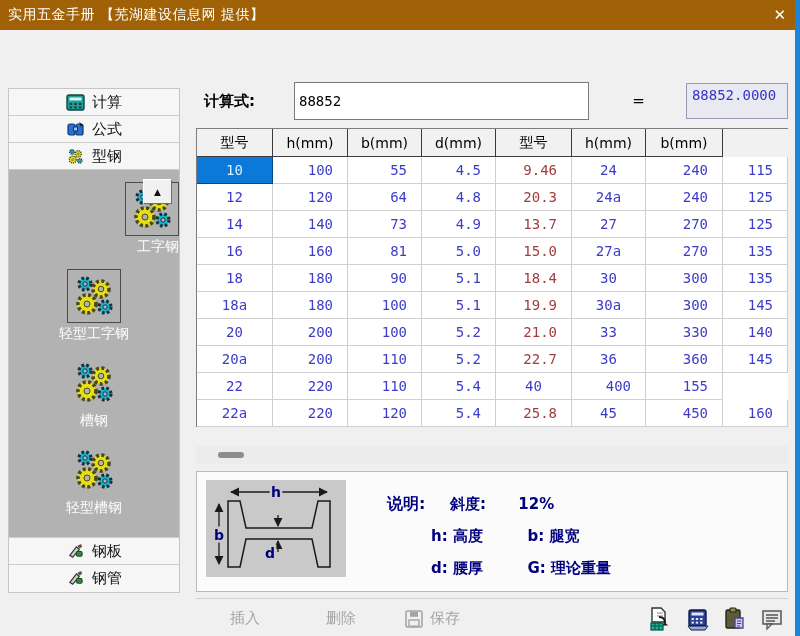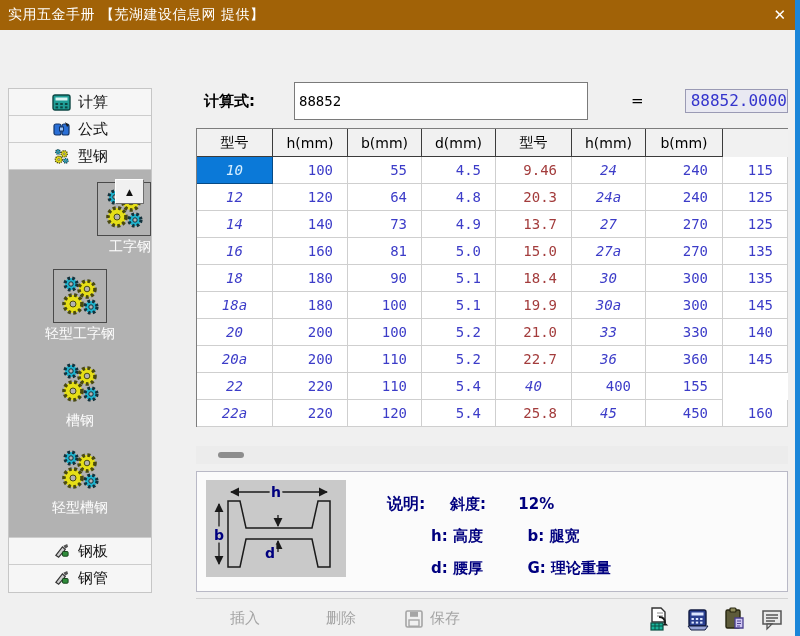--- a/index.html
+++ b/index.html
@@ -10,21 +10,21 @@
             border-right:5px solid #1b86d9; overflow:hidden; }
 
   
   .titlebar { position:absolute; left:0; top:0; width:800px; height:30px;
               background:#a16207; color:#fff; display:flex; align-items:center; }
   .titlebar .title { margin-left:8px; font-size:14px; letter-spacing:.5px; }
   .titlebar .close { margin-left:auto; margin-right:14px; font-size:15px;
                      cursor:pointer; line-height:1; }
 
   
-  .sidebar { position:absolute; left:8px; top:88px; width:144px; height:505px;
+  .sidebar { position:absolute; left:8px; top:88px; width:172px; height:505px;
              display:flex; flex-direction:column; border:1px solid #c6c6c6;
              background:#f6f6f6; }
   .side-btn { height:27px; flex:0 0 27px; display:flex; align-items:center;
               justify-content:center; gap:7px; background:#f6f6f6;
               border-bottom:1px solid #cdcdcd; font-size:15px; color:#111;
               cursor:pointer; }
   .side-btn svg { width:19px; height:17px; }
 
   .shape-panel { flex:1 1 auto; background:#b2b2b2; position:relative;
                  border-bottom:1px solid #cdcdcd; overflow:hidden; }
@@ -43,38 +43,38 @@
   
   .main { position:absolute; left:196px; top:88px; width:592px; }
 
   .formula-row { display:flex; align-items:center; height:26px;gap:33px; }
   .formula-label { margin-left:8px; font-size:15px; font-weight:600; color:#000;
                    white-space:nowrap; }
   .formula-input { margin-left:6px; width:368px; height:38px; border:1px solid #7a7a7a;
                    background:#fff; font-family:"DejaVu Sans Mono",monospace;
                    font-size:14px; padding-left:4px; color:#000; }
   .equals { margin-left:10px; font-size:15px; color:#000; }
-  .formula-result { margin-left:8px; width:126px; height:24px; background:#e9e9f2;
+  .formula-result { margin-left:8px; width:126px; height:36px; background:#e9e9f2;
                     border:1px solid #9a9ab4; color:#3434cc; font-family:"DejaVu Sans Mono",monospace;
-                    font-size:16px; line-height:22px; padding-left:5px; }
+                    font-size:14px; line-height:22px; padding-left:5px; }
 
   
   .grid { margin-top:14px; width:592px; border-left:1px solid #7d7d7d;
           border-top:1px solid #7d7d7d; background:#fff;
           font-family:"DejaVu Sans Mono",monospace; font-size:14px; }
   .grid-header { display:grid; grid-template-columns:76px 75px 74px 74px 76px 74px 77px 1fr;
                  height:28px; background:#f1f1f1; }
   .hcell { border-right:1px solid #3c3c3c; border-bottom:1px solid #3c3c3c;
            display:flex; align-items:center; justify-content:center; color:#000;
            font-family:"DejaVu Sans",sans-serif; font-size:14px; }
   .grid-row { display:grid; grid-template-columns:76px 75px 74px 74px 76px 74px 77px 1fr;
               height:27px; background:#fff; }
   .cell { border-right:1px solid #cfcfcf; border-bottom:1px solid #cfcfcf;
           display:flex; align-items:center; color:#3c3cc8; }
-  .cell.model { justify-content:center;font-style:italic; }
+  .cell.model { justify-content:center; }
   .cell.num { justify-content:flex-end; padding-right:14px; }
   .cell.weight { color:#a33c3c; }
   .cell.selected { background:#0b79d8; color:#d9f0ff;
                    border-right:1px solid #064a85; border-bottom:1px solid #064a85; }
 
   
   .hscroll { margin-top:19px; width:592px; height:18px; background:#ececec;
              position:relative; }
   .hscroll .thumb { position:absolute; left:22px; top:6px; width:26px; height:6px;
                     border-radius:3px; background:#8d8d8d; cursor:pointer; }

